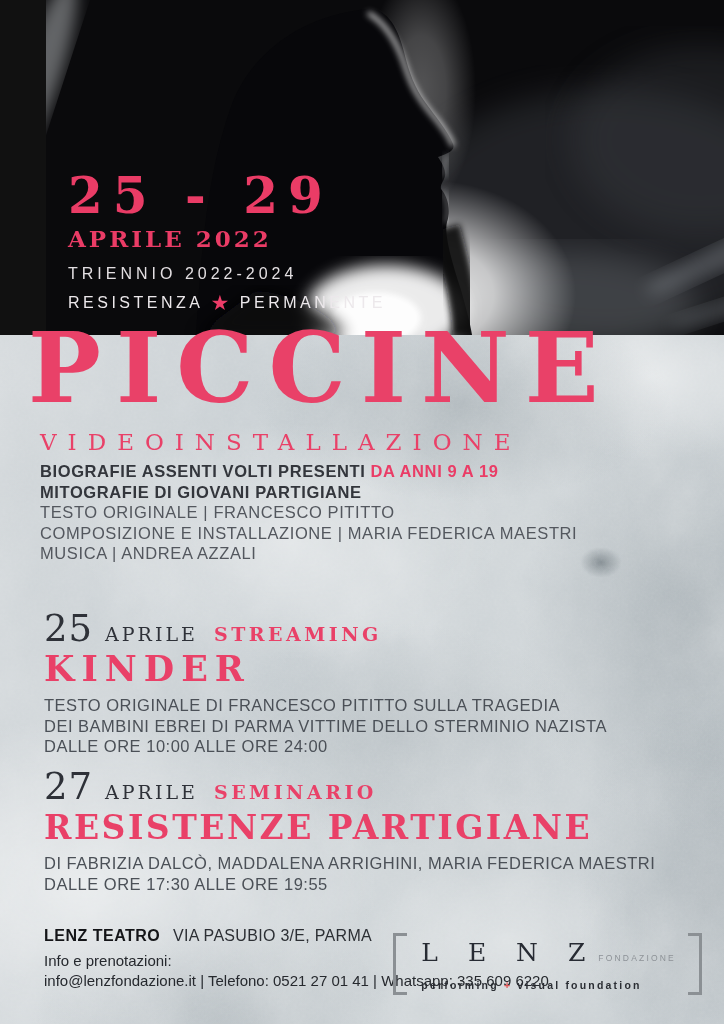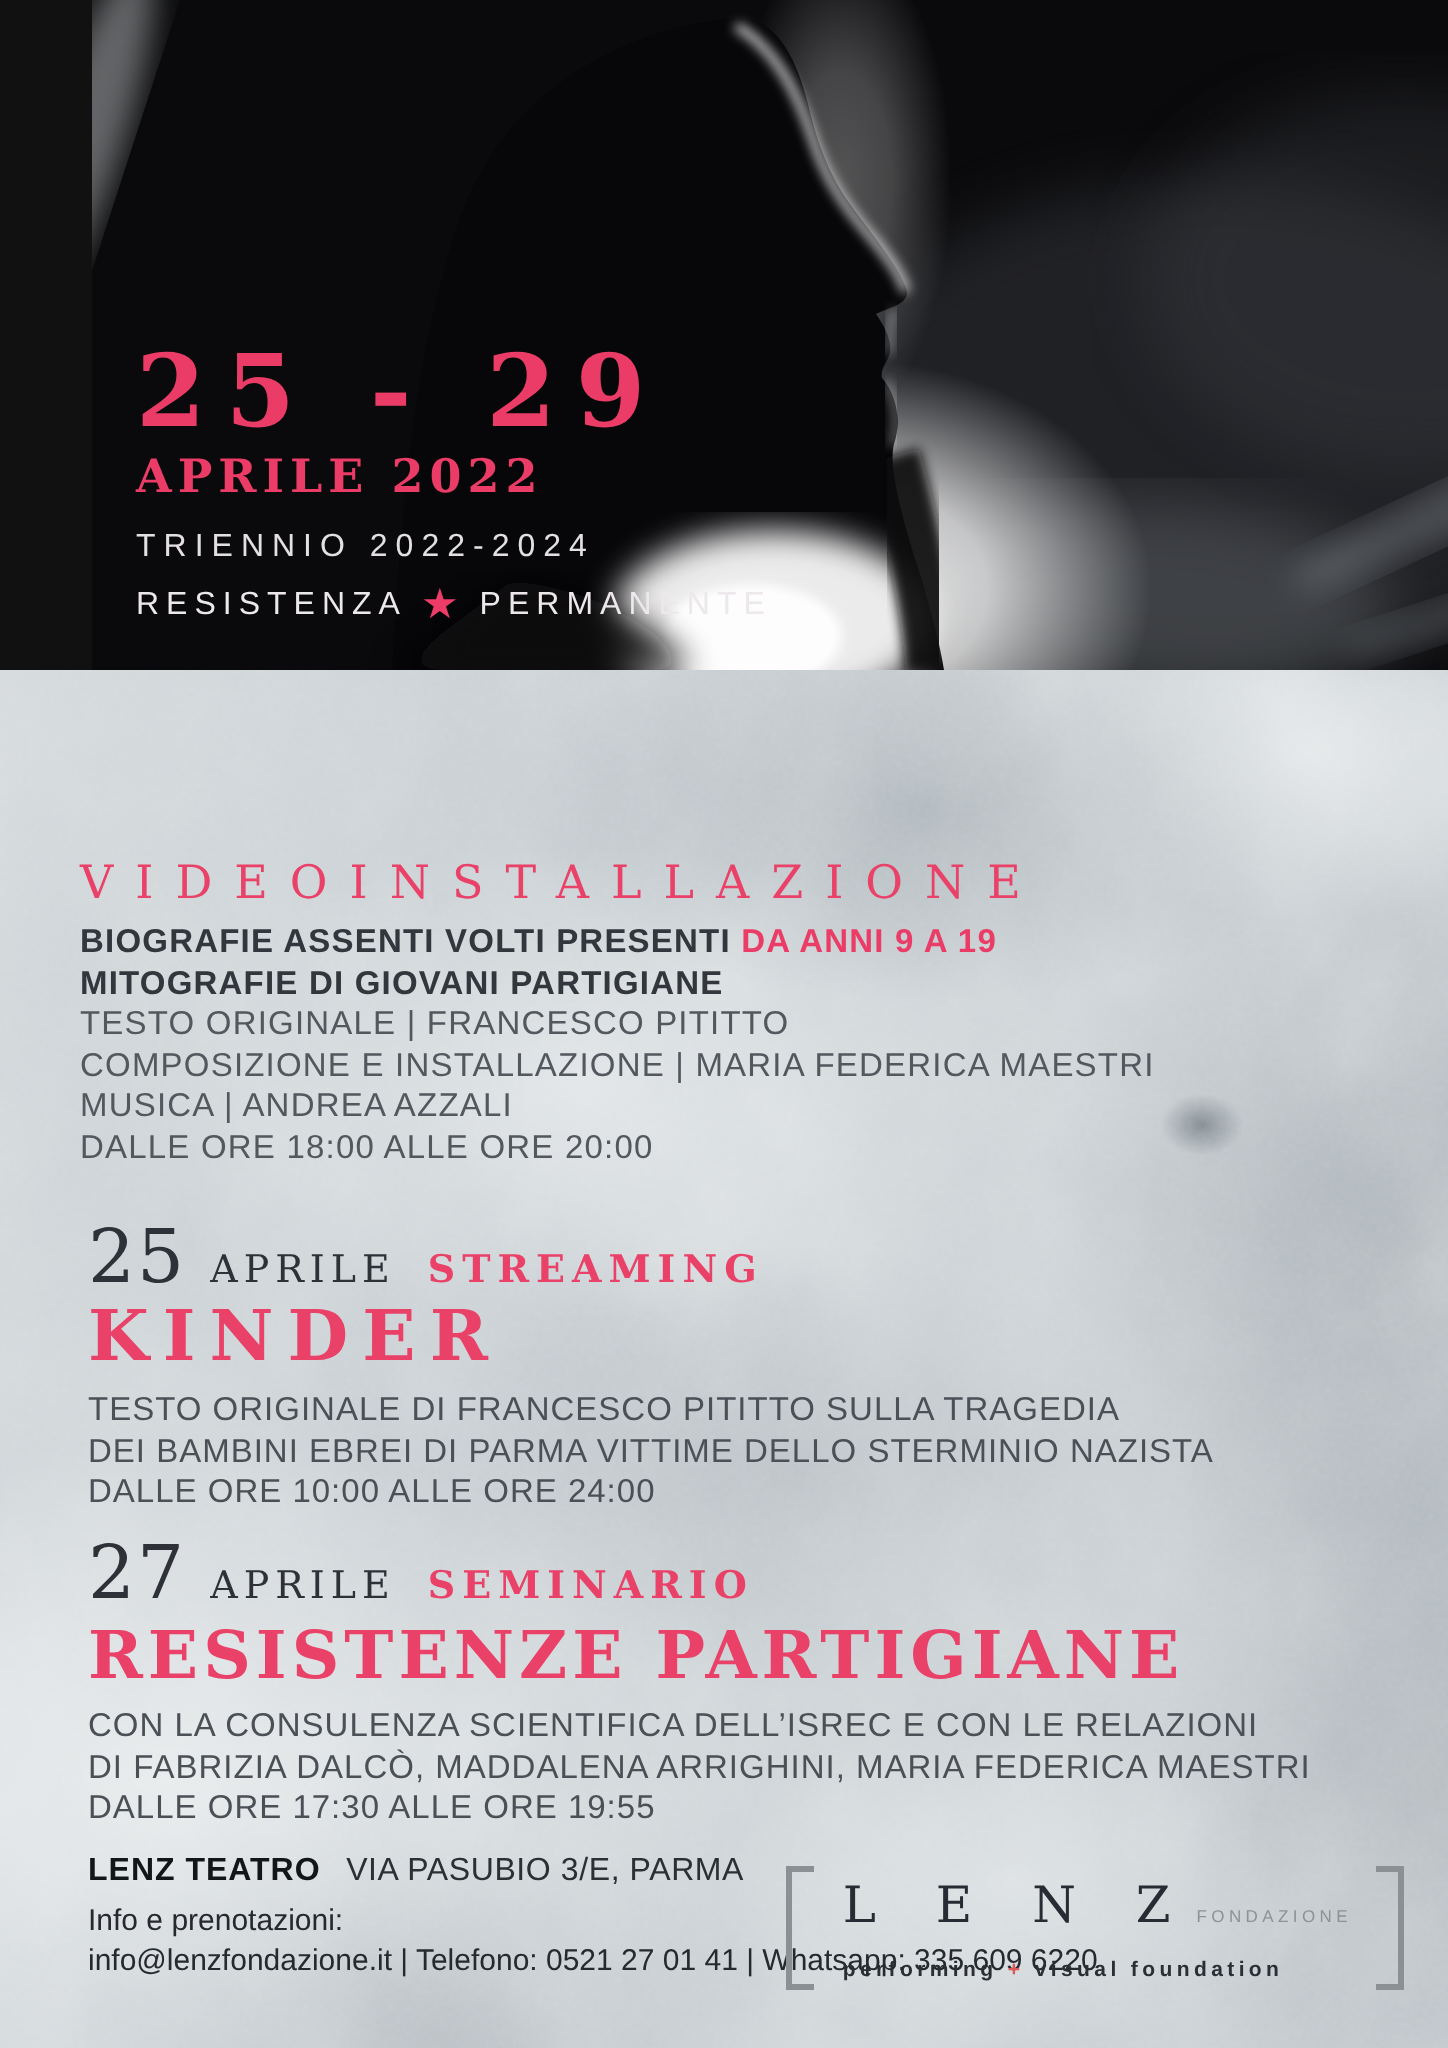--- a/index.html
+++ b/index.html
@@ -183,32 +183,32 @@
         <feColorMatrix type="saturate" values="0"></feColorMatrix>
       </filter>
       <filter id="grain">
         <feTurbulence type="fractalNoise" baseFrequency="0.35" numOctaves="2" seed="4"></feTurbulence>
         <feColorMatrix type="saturate" values="0"></feColorMatrix>
       </filter>
       <rect width="724" height="689" filter="url(#marble)" opacity=".85"></rect>
       <rect width="724" height="689" filter="url(#grain)" opacity=".22"></rect>
     </svg>
 
+    <div class="block title">PICCINE</div>
     <div class="block subtitle">VIDEOINSTALLAZIONE</div>
 
     <div class="block credits">
       <div>
         <span class="bold">BIOGRAFIE ASSENTI VOLTI PRESENTI</span>
         <span class="accent">DA ANNI 9 A 19</span>
       </div>
       <div class="bold">MITOGRAFIE DI GIOVANI PARTIGIANE</div>
       <div class="gray">TESTO ORIGINALE | FRANCESCO PITITTO</div>
       <div class="gray">COMPOSIZIONE E INSTALLAZIONE | MARIA FEDERICA MAESTRI</div>
       <div class="gray">MUSICA | ANDREA AZZALI</div>
-      <div class="gray">DALLE ORE 18:00 ALLE ORE 20:00</div>
     </div>
 
     <div class="block event event-1">
       <div class="day-row">
         <span class="day">25</span>
         <span class="month">APRILE</span>
         <span class="tag">STREAMING</span>
       </div>
       <div class="event-title">KINDER</div>
       <div class="event-desc">
@@ -219,21 +219,20 @@
     </div>
 
     <div class="block event event-2">
       <div class="day-row">
         <span class="day">27</span>
         <span class="month">APRILE</span>
         <span class="tag">SEMINARIO</span>
       </div>
       <div class="event-title">RESISTENZE PARTIGIANE</div>
       <div class="event-desc">
-        <div>CON LA CONSULENZA SCIENTIFICA DELL’ISREC E CON LE RELAZIONI</div>
         <div>DI FABRIZIA DALCÒ, MADDALENA ARRIGHINI, MARIA FEDERICA MAESTRI</div>
         <div>DALLE ORE 17:30 ALLE ORE 19:55</div>
       </div>
     </div>
 
     <div class="block footer">
       <div class="venue-line">
         <span class="venue-name">LENZ TEATRO</span>
         <span>VIA PASUBIO 3/E, PARMA</span>
       </div>

